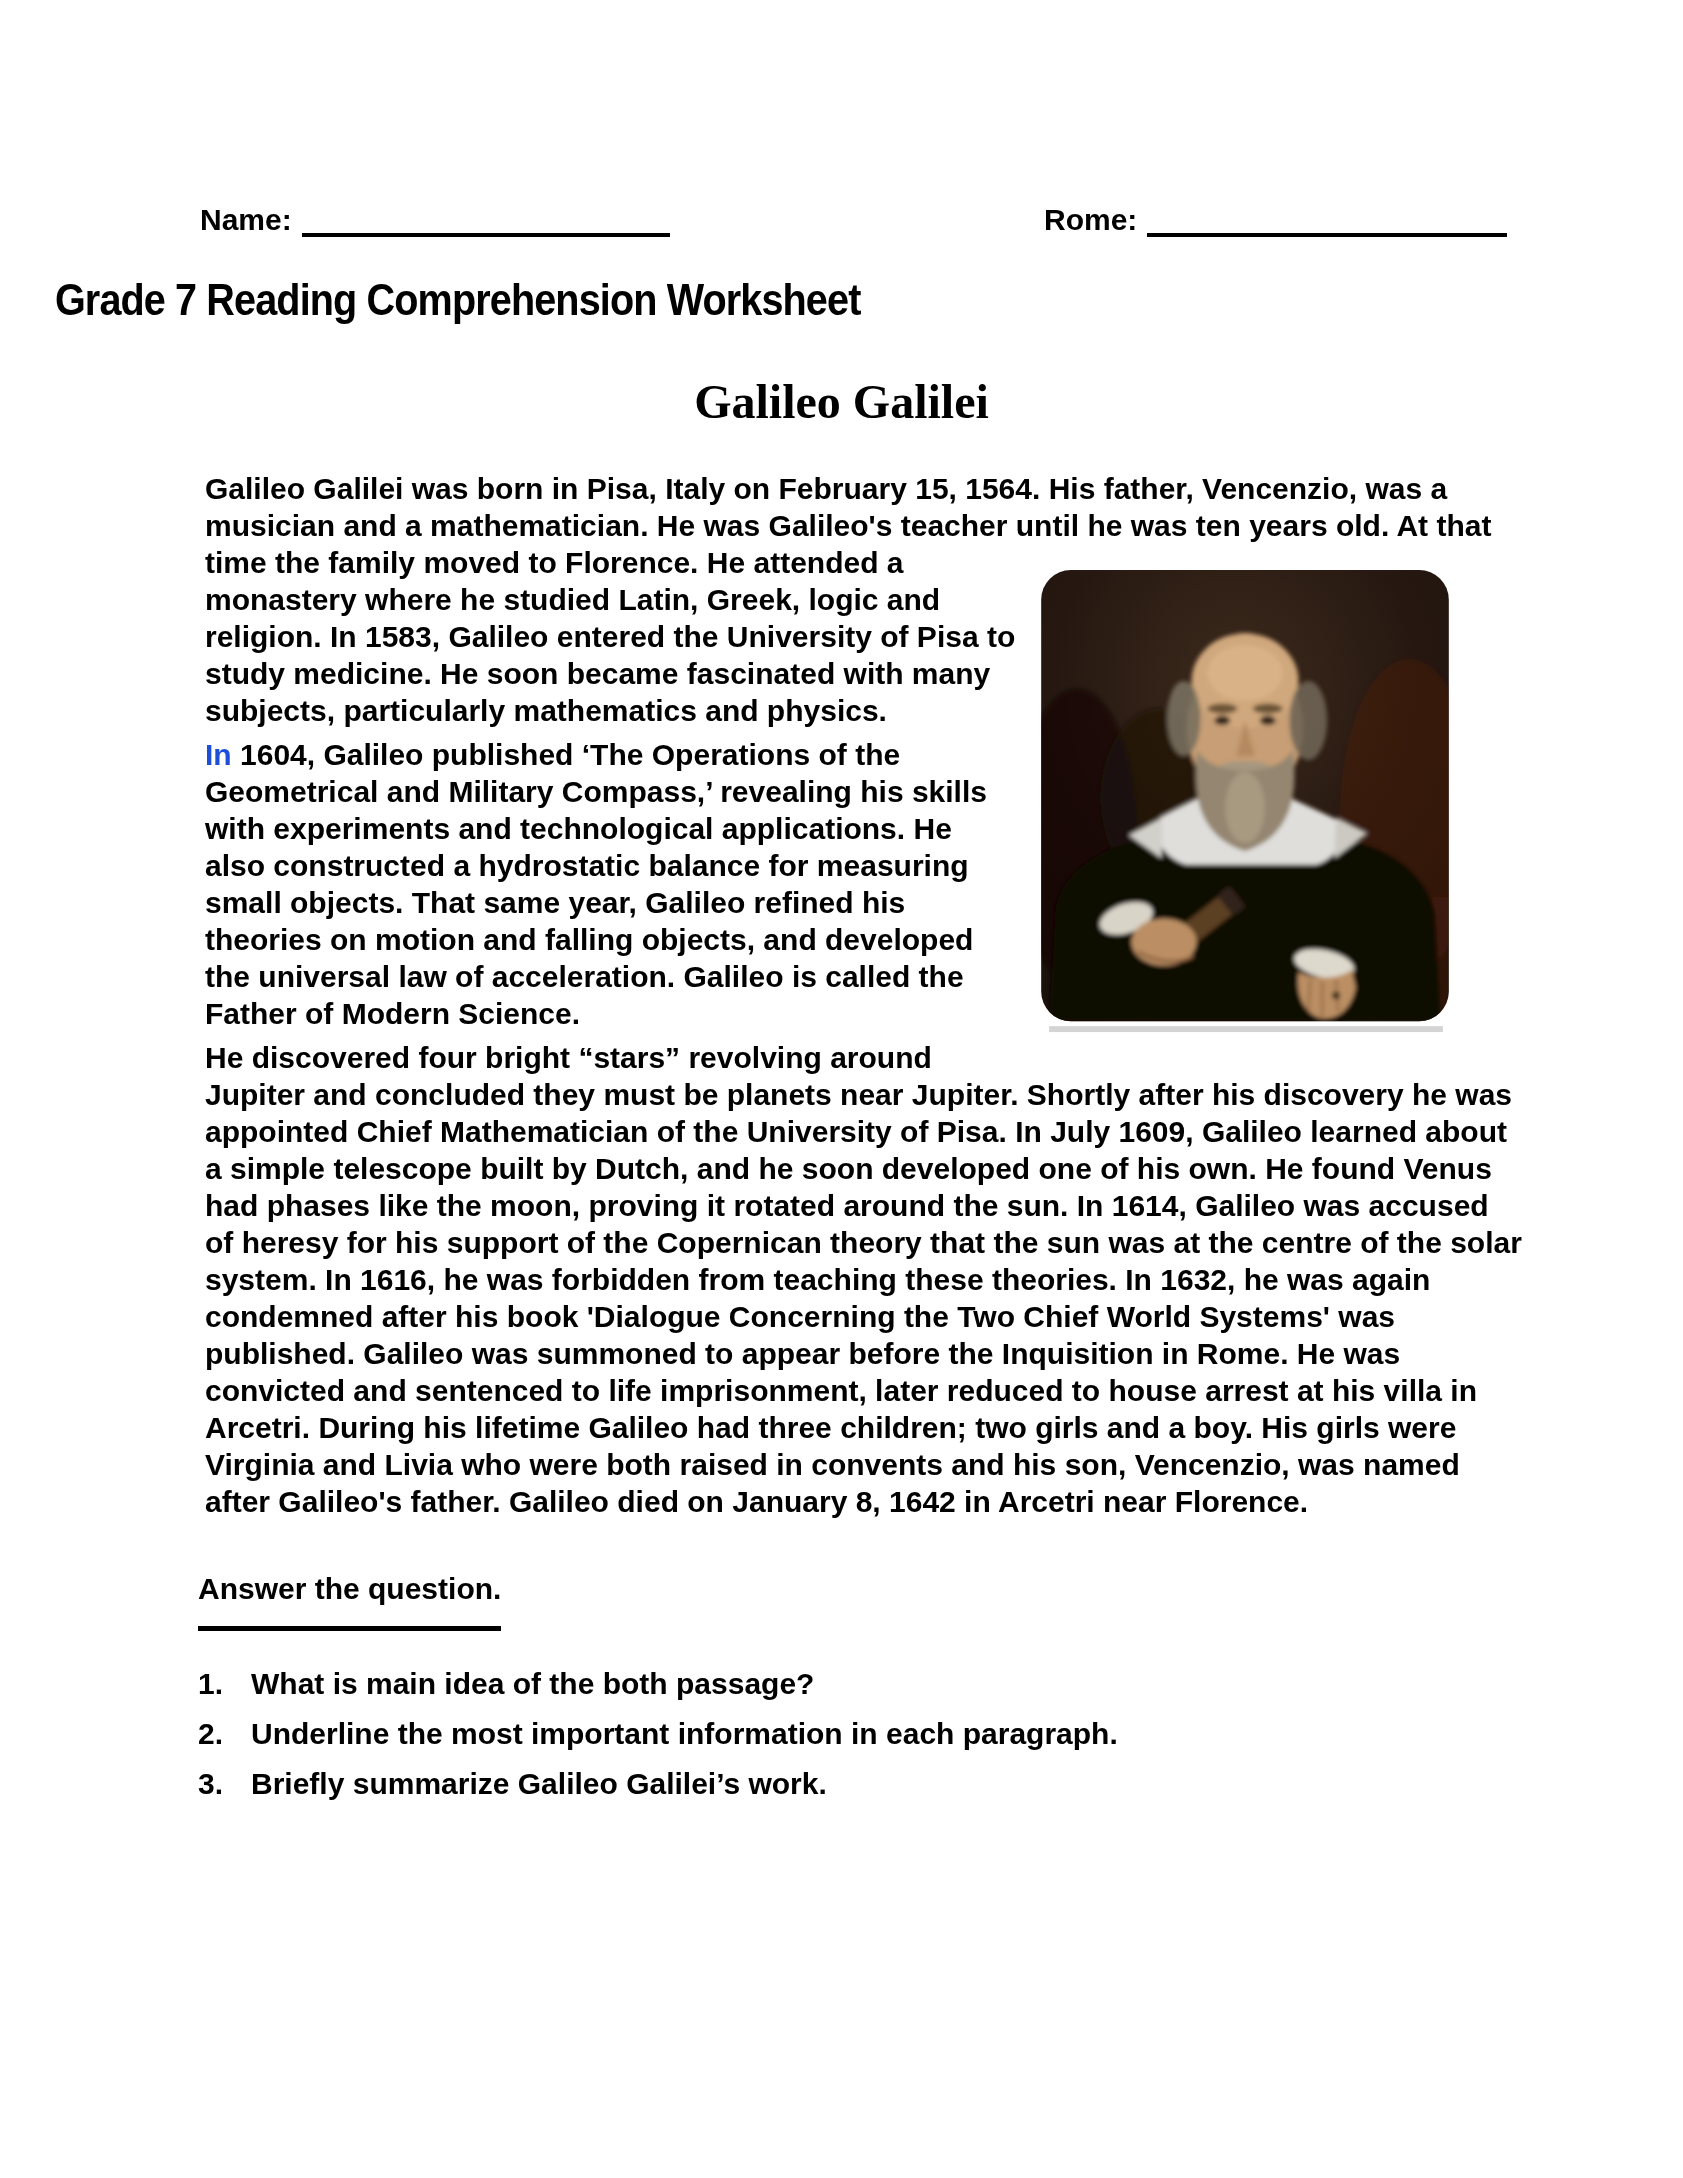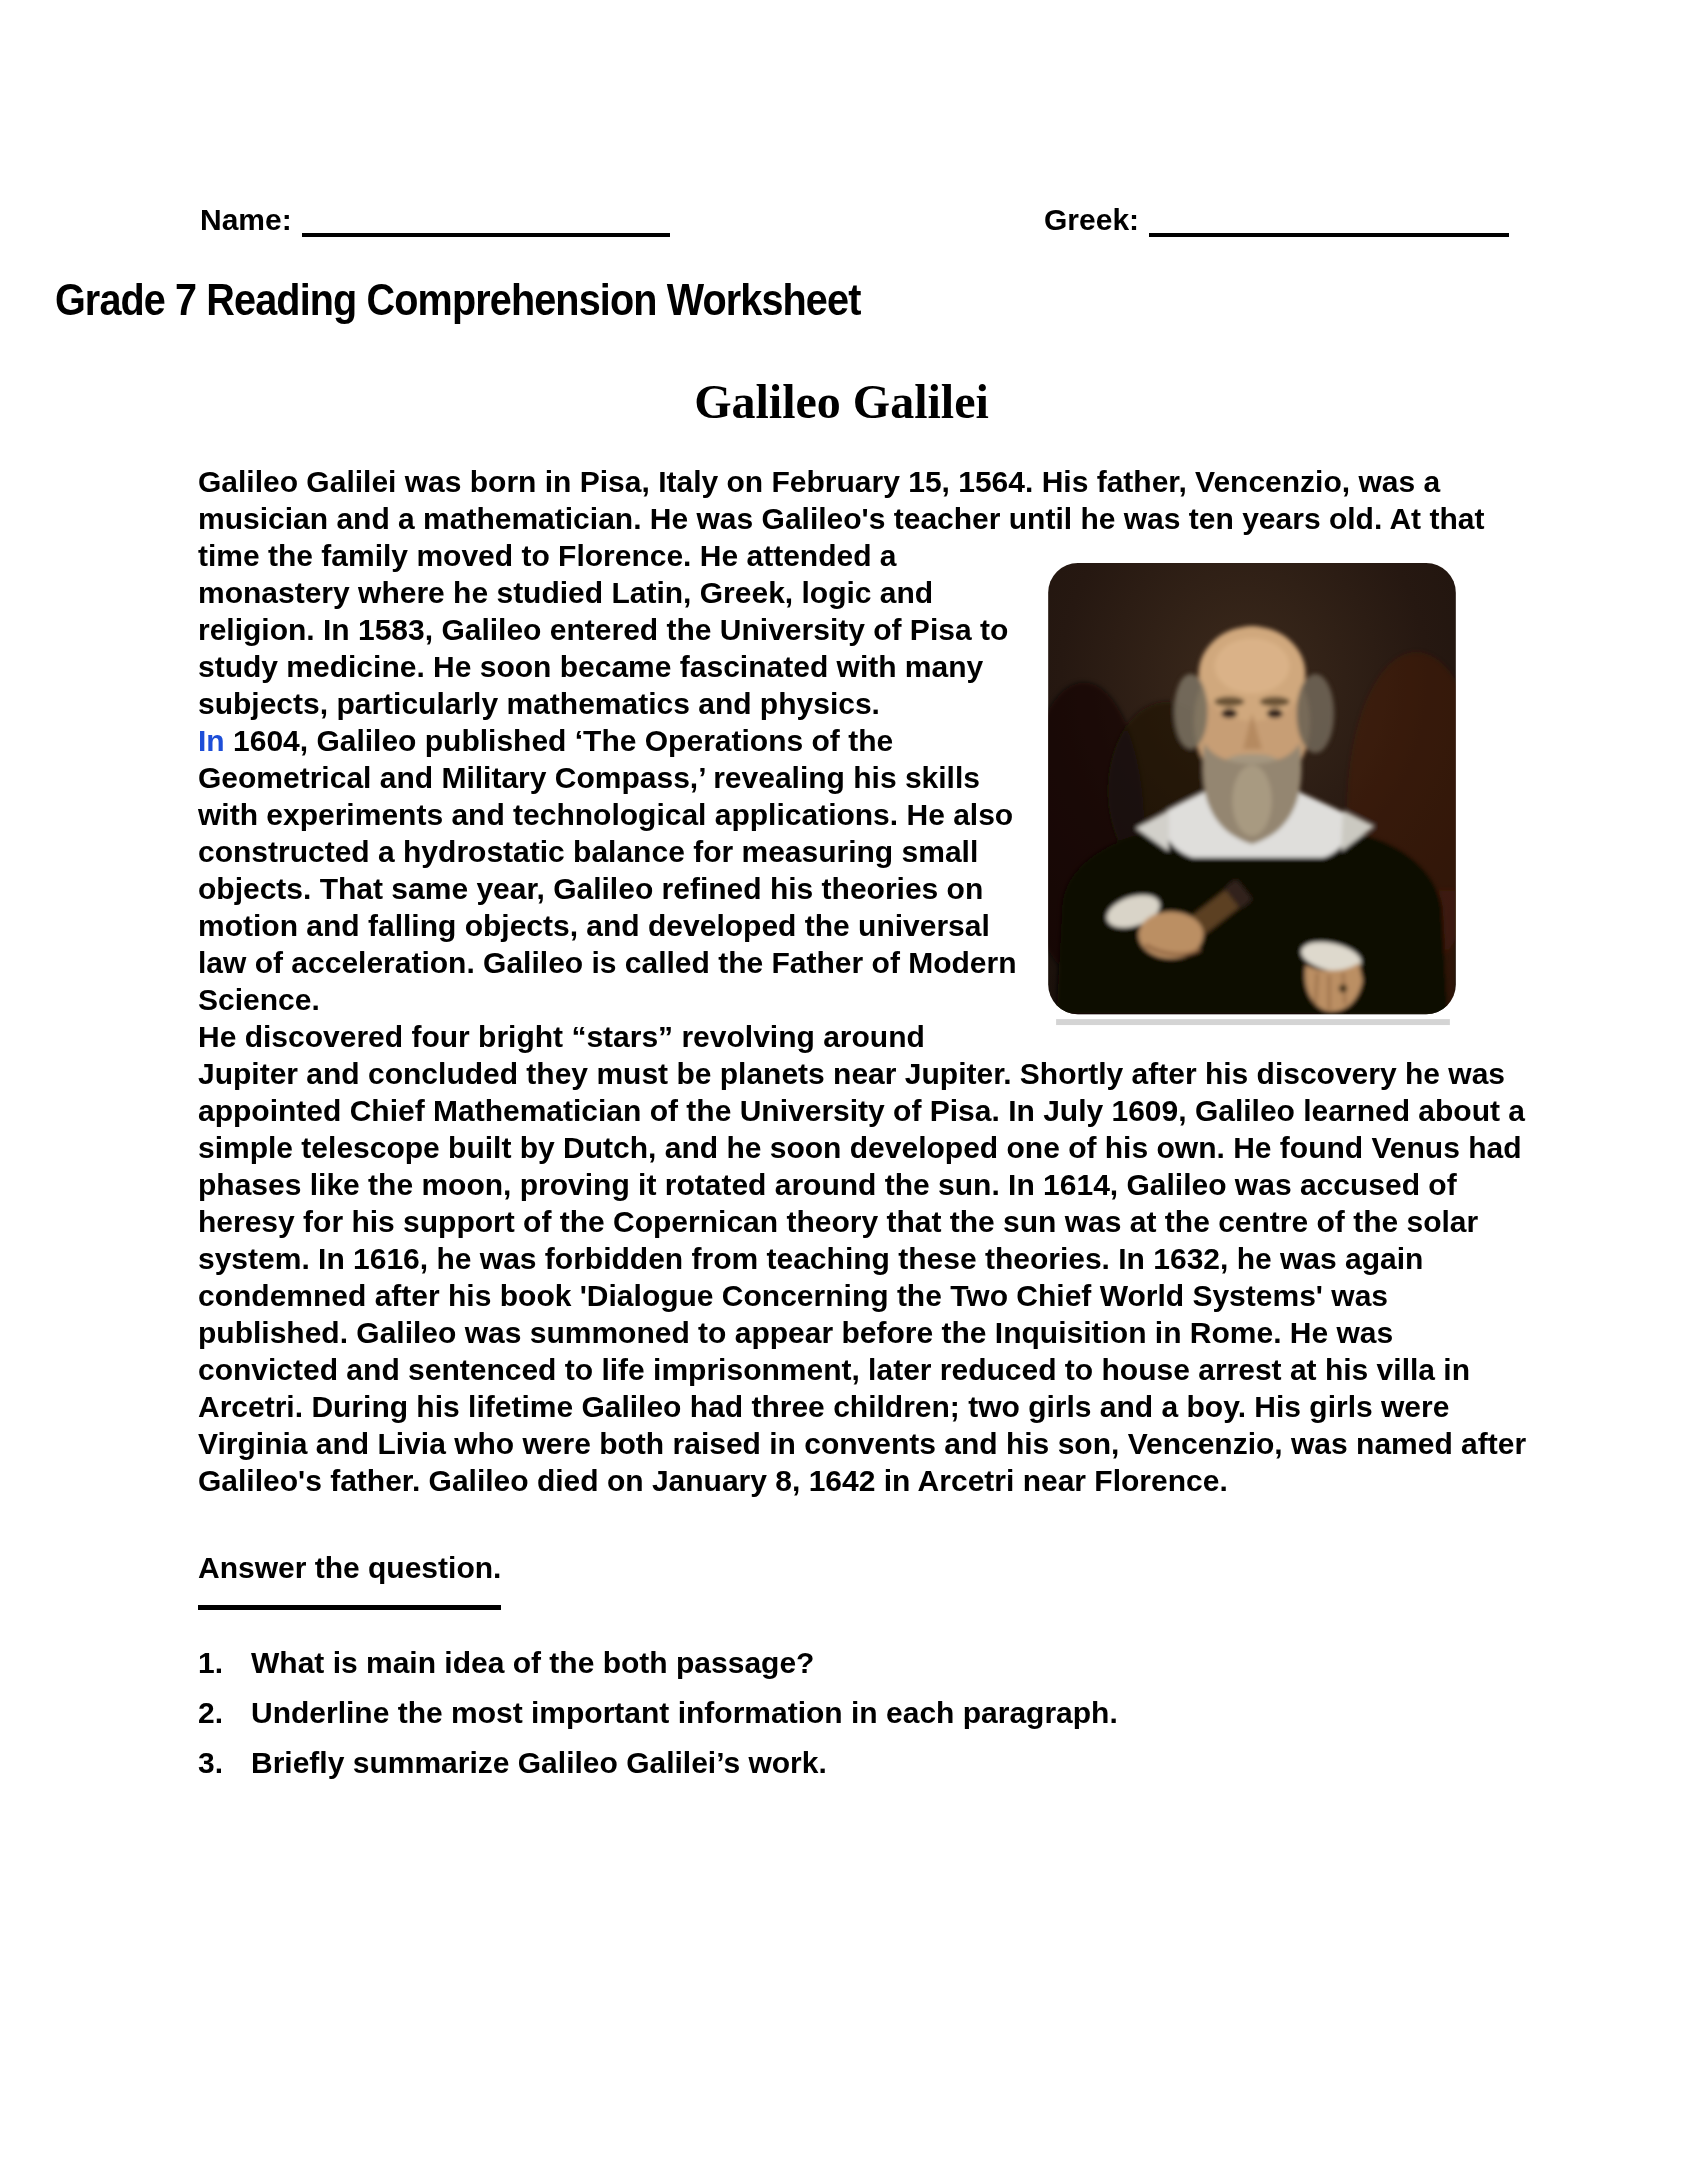--- a/index.html
+++ b/index.html
@@ -21,21 +21,21 @@
   .blank-name{width:368px;}
   .blank-date{width:360px;}
   
   .title-wrap{position:absolute;top:274px;left:0;width:1683px;}
   .title{display:inline-block;font-size:45px;letter-spacing:-1px;transform:scaleX(0.88);transform-origin:center;white-space:nowrap;}
   .subtitle-wrap{position:absolute;top:374px;left:0;width:1683px;text-align:center;}
   .subtitle{display:inline-block;font-family:"Liberation Serif", serif;font-weight:bold;font-size:48px;letter-spacing:0px;}
   
   .content{position:absolute;top:463px;left:198px;width:1332px;font-size:30px;line-height:37px;}
   .instructions{margin:0;}
-  .passage p{margin:0;}
+  .passage p{margin:7px;}
   .gray-lead{color:#1d4ed8;}
   
   .portrait-float{
     float:right;
     width:408px;
     height:467px;
     margin:26px 74px 6px 24px;
   }
   .portrait-float svg{display:block;}
   
@@ -49,21 +49,21 @@
   .copyright{text-align:center;font-size:26px;margin-top:2px;}
   .copyright a{color:#0000ff;text-decoration:none;border-bottom:4px solid #0000ff;font-weight:bold;}
 </style>
 </head>
 <body>
 
 <div class="page">
 
   <div class="header-row">
     <span class="name-block"><span>Name:</span><span class="blank-line blank-name"></span></span>
-    <span class="date-block"><span>Greek:</span><span class="blank-line blank-date"></span></span>
+    <span class="date-block"><span>Rome:</span><span class="blank-line blank-date"></span></span>
   </div>
 
   <div class="title-wrap">
     <span class="title">Grade 7 Reading Comprehension Worksheet</span>
   </div>
   <div class="subtitle-wrap">
     <span class="subtitle">Galileo Galilei</span>
   </div>
 
   <div class="content">

